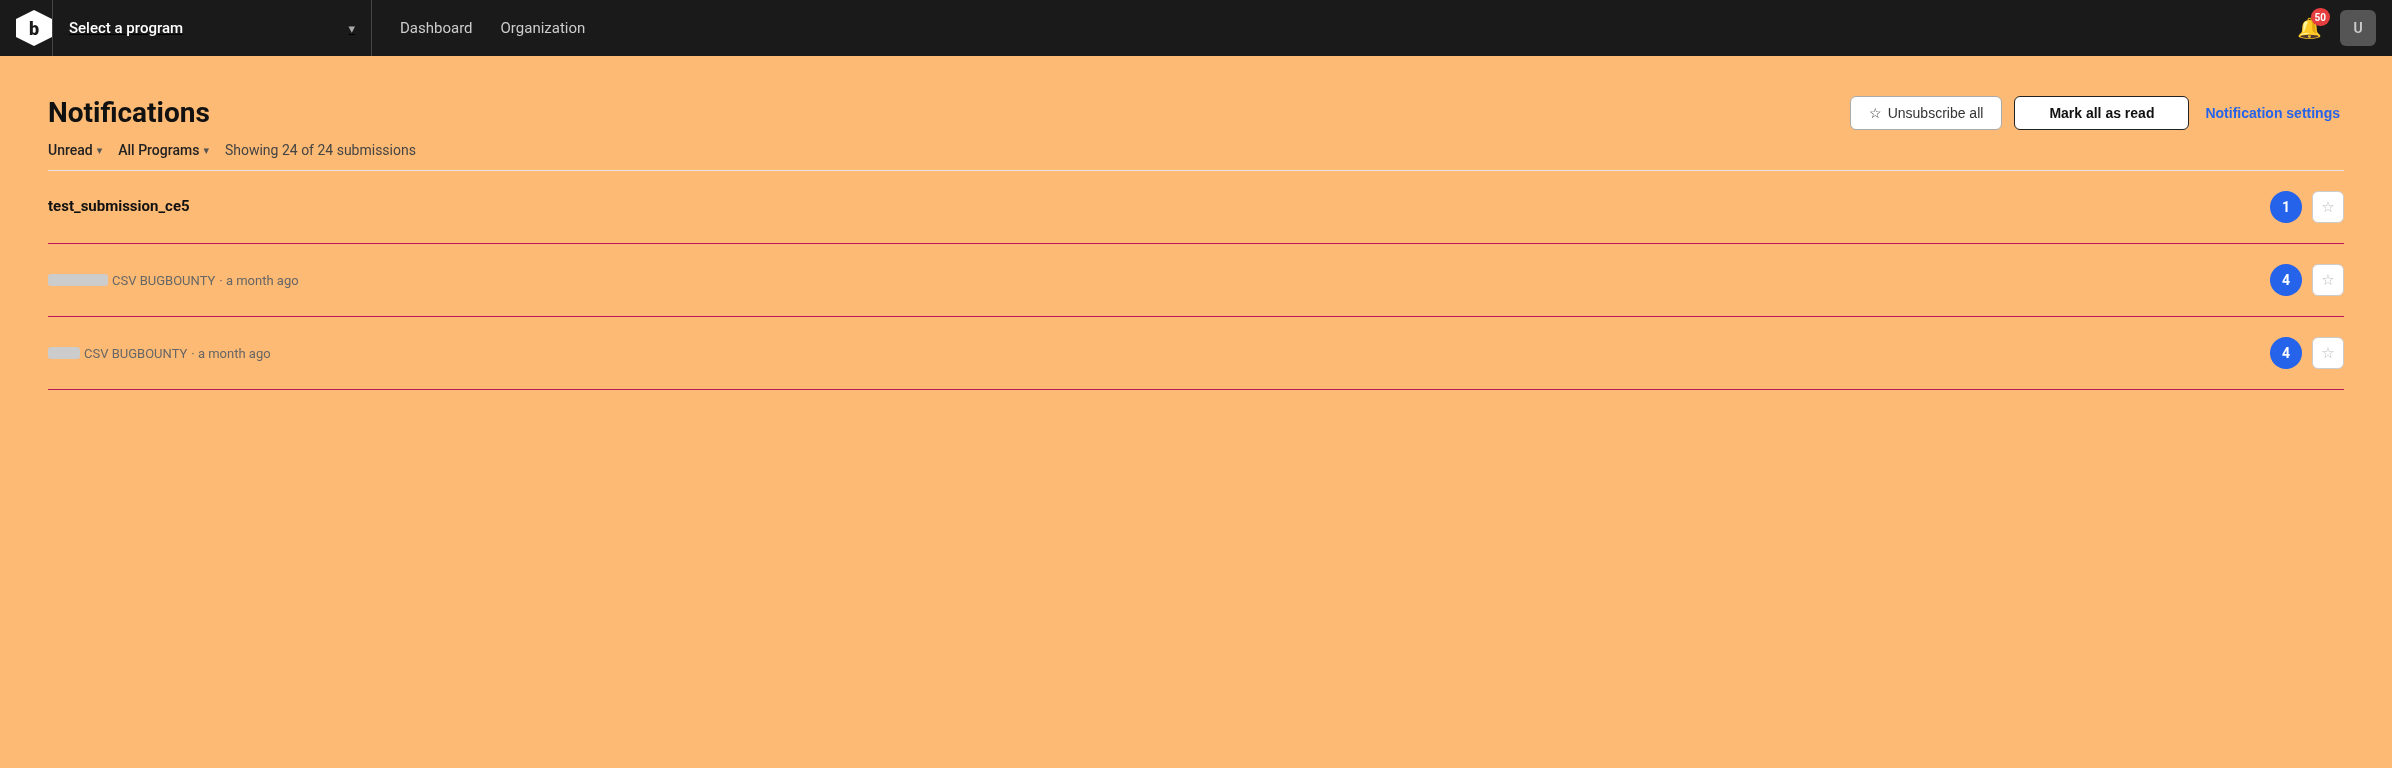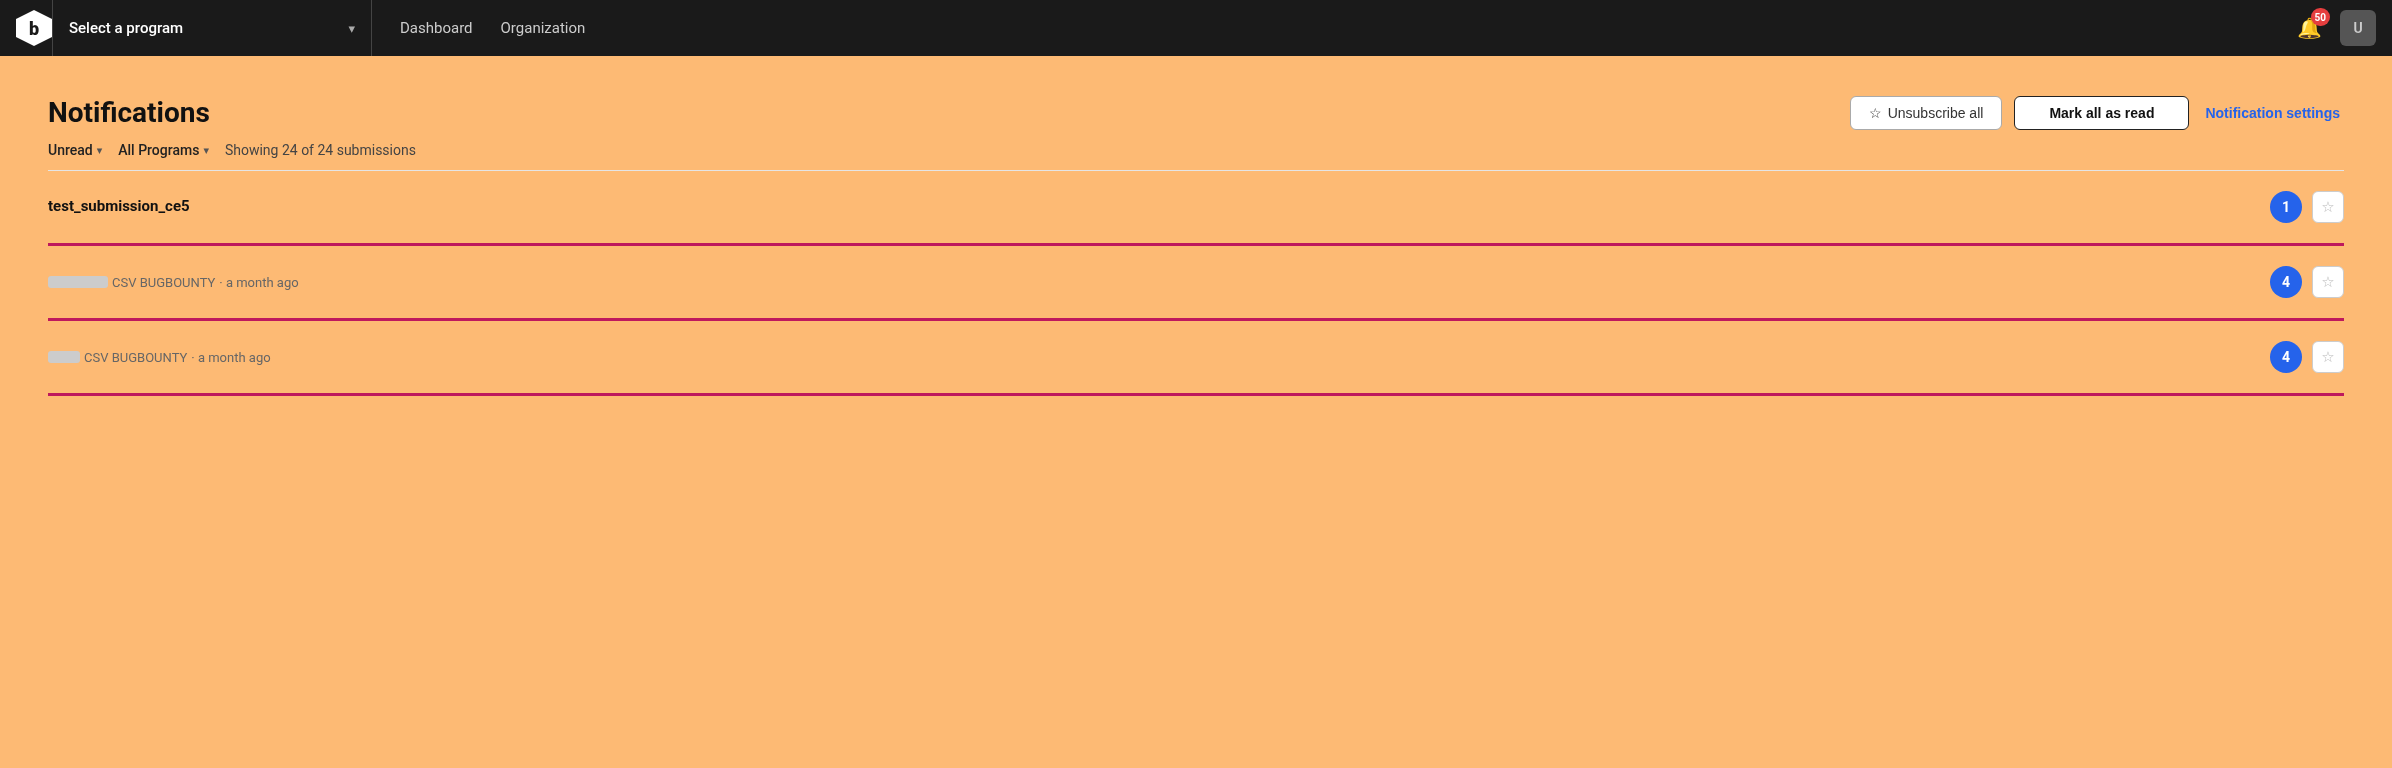--- a/index.html
+++ b/index.html
@@ -26,20 +26,21 @@
       font-weight: 900; font-size: 18px; color: #1a1a1a;
     }
     .navbar-program-selector {
       display: flex; align-items: center;
       border-left: 1px solid #444;
       border-right: 1px solid #444;
       padding: 0 16px;
       height: 56px;
       cursor: pointer;
       min-width: 320px;
+      text-decoration: underline;
     }
     .navbar-program-label {
       color: #fff; font-size: 15px; font-weight: 500;
       flex: 1;
     }
     .chevron-icon { color: #aaa; font-size: 13px; }
     .navbar-nav {
       display: flex; align-items: center; gap: 4px;
       padding: 0 16px; flex: 1; text-align: center;
     }
@@ -127,21 +128,21 @@
     .submissions-count { font-size: 14px; color: #444; }
 
     
     .divider { height: 1px; background: #e5e5e5; margin: 12px 0 0 0; }
 
     
     .notif-list { margin-top: 0; }
     .notif-item {
       display: flex; align-items: center;
       padding: 20px 0;
-      border-bottom: 3px solid #be185d;
+      border-bottom: 1px solid #be185d;
       gap: 16px;
     }
     .notif-content { flex: 1; }
     .notif-title { font-size: 15px; font-weight: 700; color: #111; margin-bottom: 3px; }
     .notif-meta { font-size: 13px; color: #666; display: flex; align-items: center; gap: 4px; }
     .notif-meta-redacted {
       display: inline-block;
       width: 60px; height: 12px;
       background: #ccc; border-radius: 3px;
       vertical-align: middle;

